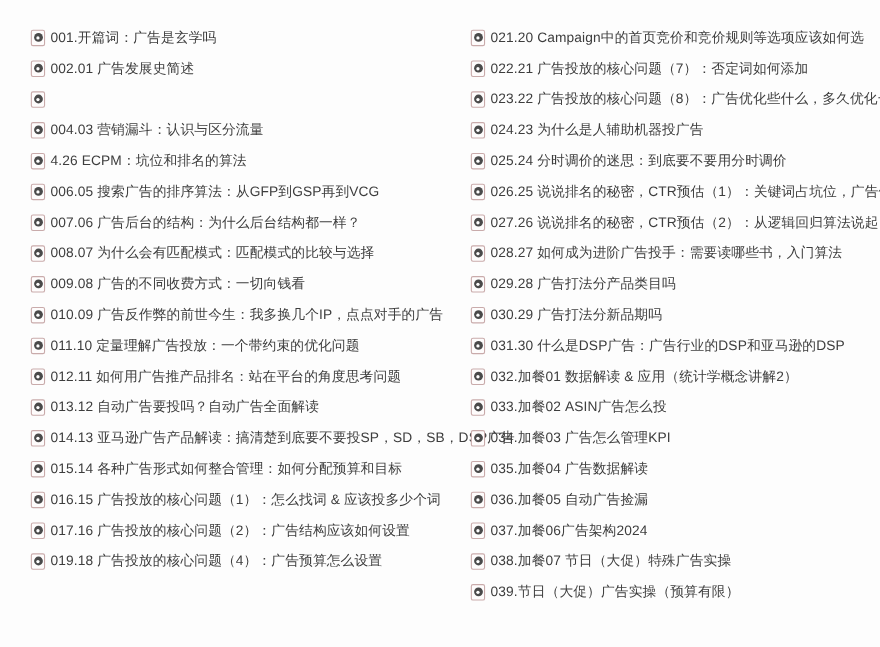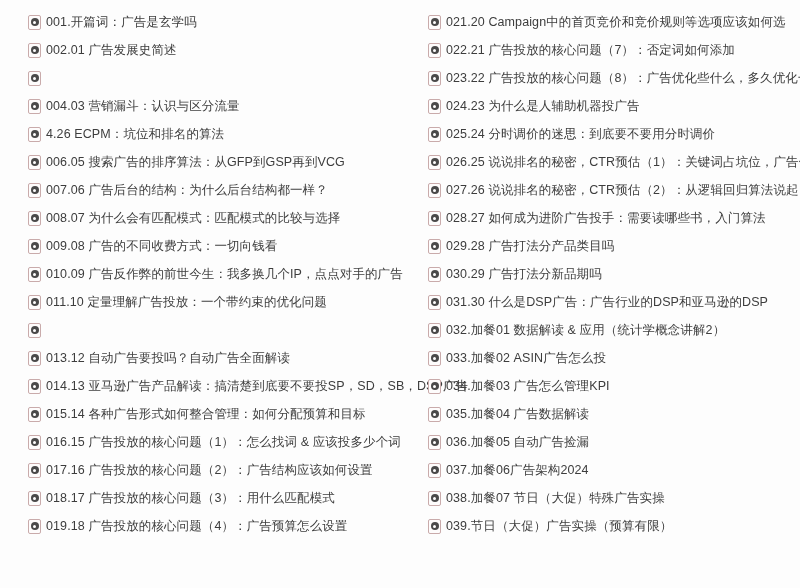--- a/index.html
+++ b/index.html
@@ -11,21 +11,21 @@
   *{margin:0;padding:0;box-sizing:border-box;}
   html,body{width:800px;height:588px;overflow:hidden;}
   body{
     background:var(--page-bg);
     font-family:"Liberation Sans","DejaVu Sans",sans-serif;
     color:var(--text-color);
   }
   .page{
     width:800px;height:588px;
     display:flex;
-    padding-top:8px;
+    padding-top:20px;
   }
   .col{
     display:flex;
     flex-direction:column;
   }
   .col-left{width:400px;padding-left:28px;}
   .col-right{flex:1;padding-left:28px;}
   .row{
     height:28px;
     display:flex;
@@ -121,20 +121,21 @@
     <span class="row-label">010.09 广告反作弊的前世今生：我多换几个IP，点点对手的广告</span>
   </div>
 
   <div class="row">
     <span class="file-icon"></span>
     <span class="row-label">011.10 定量理解广告投放：一个带约束的优化问题</span>
   </div>
 
   <div class="row">
     <span class="file-icon"></span>
+    <span class="row-label">012.11 如何用广告推产品排名：站在平台的角度思考问题</span>
   </div>
 
   <div class="row">
     <span class="file-icon"></span>
     <span class="row-label">013.12 自动广告要投吗？自动广告全面解读</span>
   </div>
 
   <div class="row">
     <span class="file-icon"></span>
     <span class="row-label">014.13 亚马逊广告产品解读：搞清楚到底要不要投SP，SD，SB，DSP广告</span>
@@ -148,24 +149,20 @@
   <div class="row">
     <span class="file-icon"></span>
     <span class="row-label">016.15 广告投放的核心问题（1）：怎么找词 &amp; 应该投多少个词</span>
   </div>
 
   <div class="row">
     <span class="file-icon"></span>
     <span class="row-label">017.16 广告投放的核心问题（2）：广告结构应该如何设置</span>
   </div>
 
-  <div class="row">
-    <span class="file-icon"></span>
-    <span class="row-label">018.17 广告投放的核心问题（3）：用什么匹配模式</span>
-  </div>
 
   <div class="row">
     <span class="file-icon"></span>
     <span class="row-label">019.18 广告投放的核心问题（4）：广告预算怎么设置</span>
   </div>
 
 </div>
   <div class="col col-right">
   <div class="row">
     <span class="file-icon"></span>

